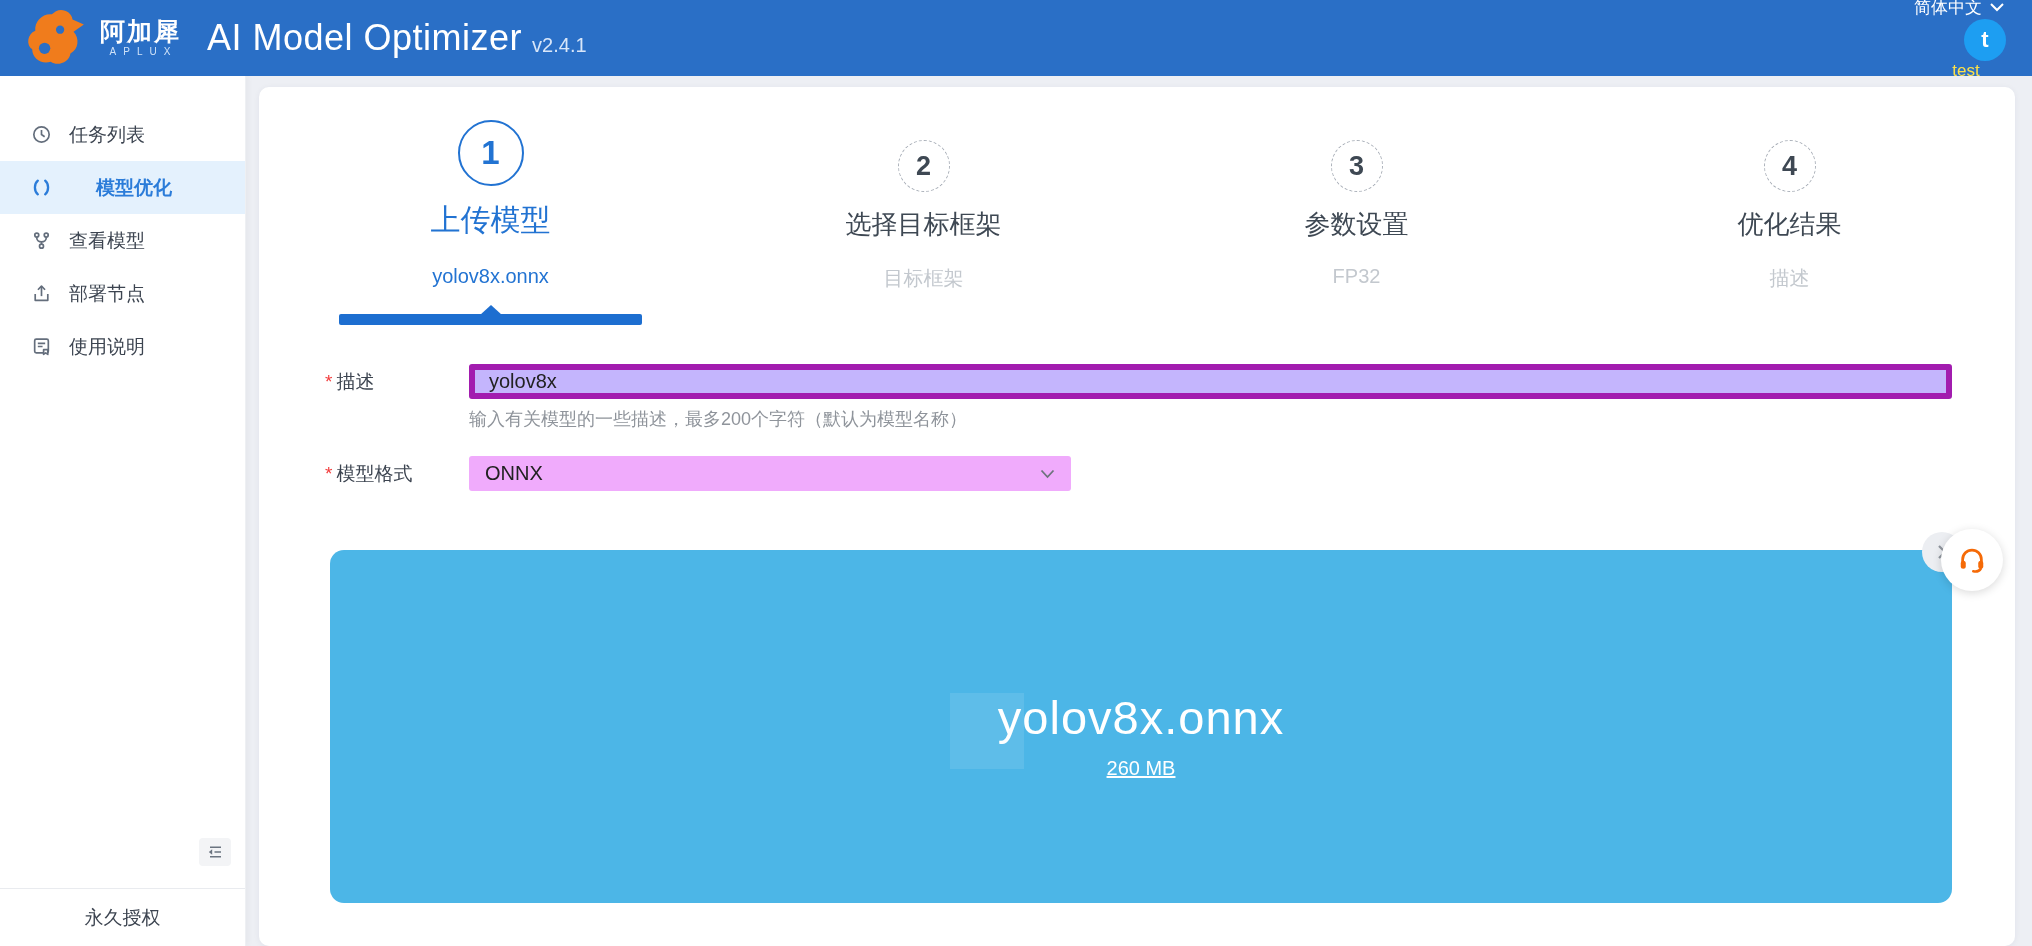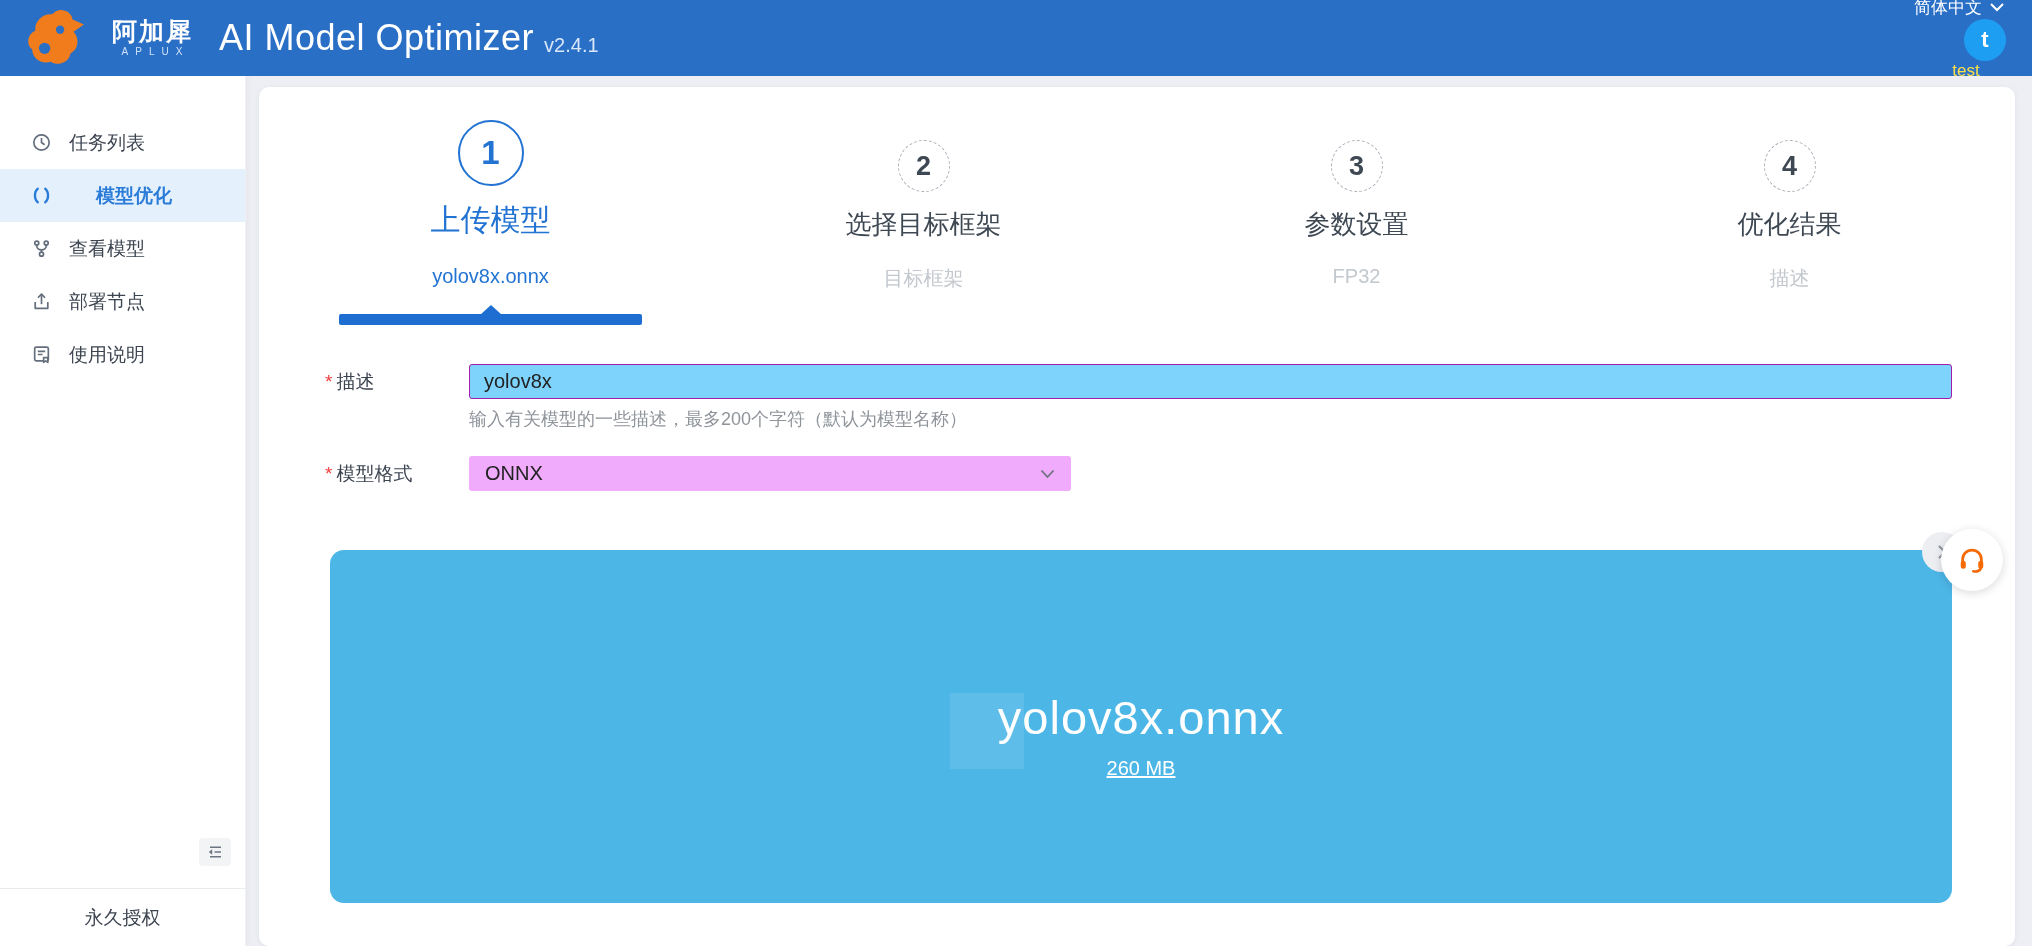--- a/index.html
+++ b/index.html
@@ -2,38 +2,38 @@
 <html><head>
 <meta charset="utf-8">
 <style>
   * { margin:0; padding:0; box-sizing:border-box; }
   html,body { width:2032px; height:946px; overflow:hidden;
     font-family:"Liberation Sans","DejaVu Sans",sans-serif; background:#edeff4; }
 
   
   .header { position:fixed; left:0; top:0; width:2032px; height:76px;
     background:#2a6fc6; display:flex; align-items:center; padding:0 26px; z-index:50; }
-  .logo-wrap { display:flex; align-items:center; gap:24px; }
+  .logo-wrap { display:flex; align-items:center; gap:12px; }
   .logo-svg { width:62px; height:62px; }
   .brand { display:flex; flex-direction:column; align-items:center; line-height:1.05; }
   .brand-cn { color:#fff; font-size:25px; font-weight:600; letter-spacing:2px; }
   .brand-en { color:#cfe2f8; font-size:10px; letter-spacing:7px; margin-top:3px; padding-left:6px; }
   .app-title { color:#fff; font-size:36px; font-weight:500; margin-left:26px; letter-spacing:0.5px; }
   .app-version { color:#d8e6f9; font-size:20px; margin-left:10px; margin-top:14px; }
   .header-right { margin-left:auto; display:flex; align-items:center;flex-direction:column; }
   .lang { display:flex; align-items:center; gap:8px; color:#fff; font-size:17px; cursor:pointer; }
   .avatar { width:42px; height:42px; border-radius:50%; background:#1d9ef2; color:#fff;
     font-size:22px; font-weight:700; display:flex; align-items:center; justify-content:center;
     margin-left:52px; cursor:pointer; }
   .username { color:#fde047; font-size:17px; margin-left:14px; }
 
   
   .sidebar { position:fixed; left:0; top:76px; width:246px; height:870px; background:#fff;
     border-right:1px solid #eef0f3; box-shadow:2px 0 6px rgba(0,0,0,0.04); z-index:40; }
-  .nav { padding-top:40px; }
+  .nav { padding-top:32px; }
   .nav-item { height:53px; display:flex; align-items:center; gap:17px; padding-left:31px;
     color:#3c4450; font-size:19px; cursor:pointer; }
   .nav-item .nicon { width:21px; height:21px; display:flex; color:#646e7c; }
   .nav-item.active { background:#e4f1fd; color:#2b7cd9; font-weight:600;gap:44px; }
   .nav-item.active .nicon { color:#2b7cd9; }
   .collapse-btn { position:absolute; right:14px; top:762px; width:32px; height:28px;
     background:#f3f4f6; border-radius:4px; display:flex; align-items:center; justify-content:center;
     color:#6b7480; cursor:pointer; }
   .side-footer { position:absolute; left:0; bottom:0; width:100%; height:58px;
     border-top:1px solid #e9ebef; display:flex; align-items:center; justify-content:center;
@@ -58,21 +58,21 @@
   .step.active .sub { color:#2273d2; }
   .step.pending .sub { color:#c3c8ce; }
   .step .bar { position:absolute; left:65px; top:227px; width:303px; height:11px;
     background:#1d6ed0; border-radius:2px; }
   .step .bar-arrow { position:absolute; left:50%; top:218px; transform:translateX(-50%);
     width:0; height:0; border-left:11px solid transparent; border-right:11px solid transparent;
     border-bottom:10px solid #1d6ed0; }
   .f-label { position:absolute; left:66px; font-size:19px; color:#3c4450; line-height:35px; white-space:nowrap; }
   .f-label .req { color:#f23c3c; margin-right:4px; font-size:19px; }
   .desc-input { position:absolute; left:210px; top:277px; width:1483px; height:35px;
-    background:#7dd3fc; border:1px solid #a21caf; border-radius:3px; font-size:20px; color:#222;
+    background:#c4b5fd; border:6px solid #a21caf; border-radius:3px; font-size:20px; color:#222;
     padding:0 14px; outline:none; font-family:inherit; }
   .helper { position:absolute; left:210px; top:320px; font-size:18px; color:#8f949b; }
   .select-box { position:absolute; left:210px; top:369px; width:602px; height:35px;
     background:#f0abfc; border-radius:3px; display:flex; align-items:center;
     padding:0 16px; cursor:pointer; }
   .select-box .sel-val { font-size:20px; color:#222; }
   .select-box .chev { margin-left:auto; color:#6d737c; display:flex; }
 
   
   .upload { position:absolute; left:71px; top:463px; width:1622px; height:353px;

